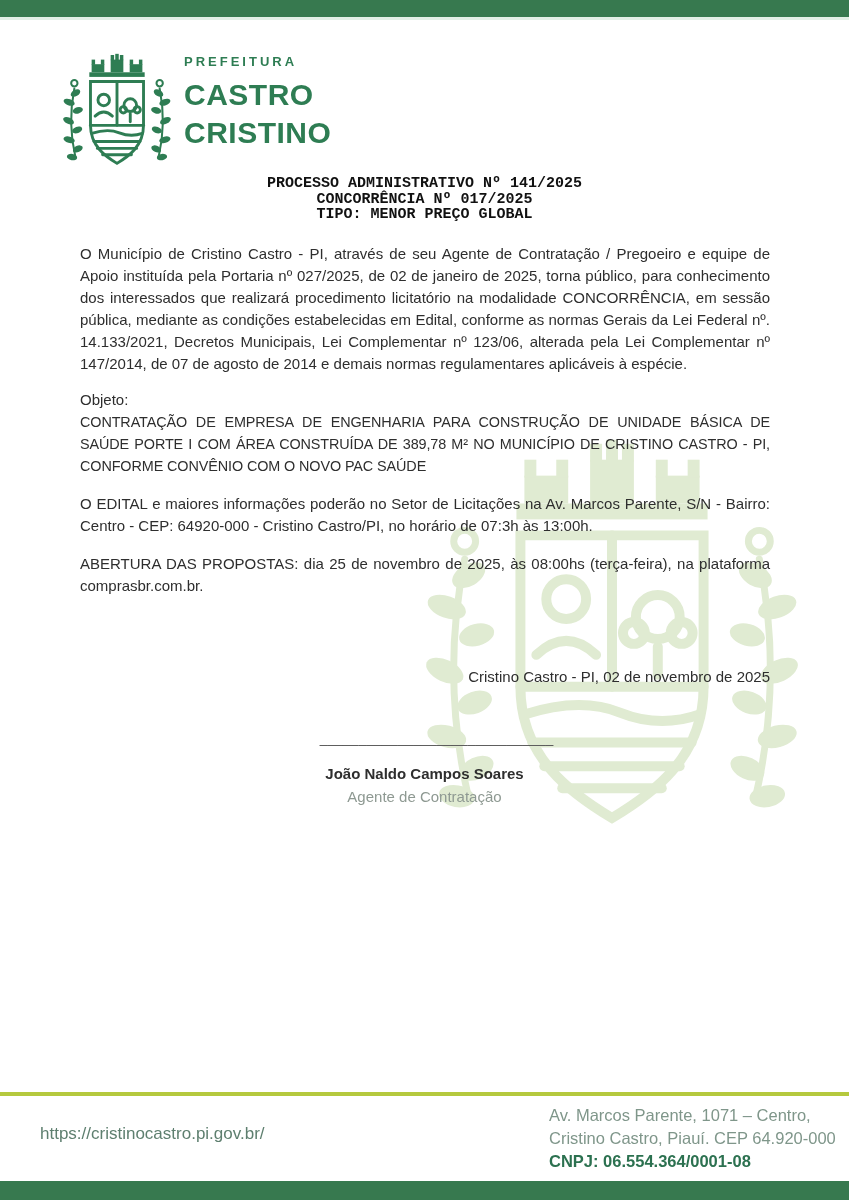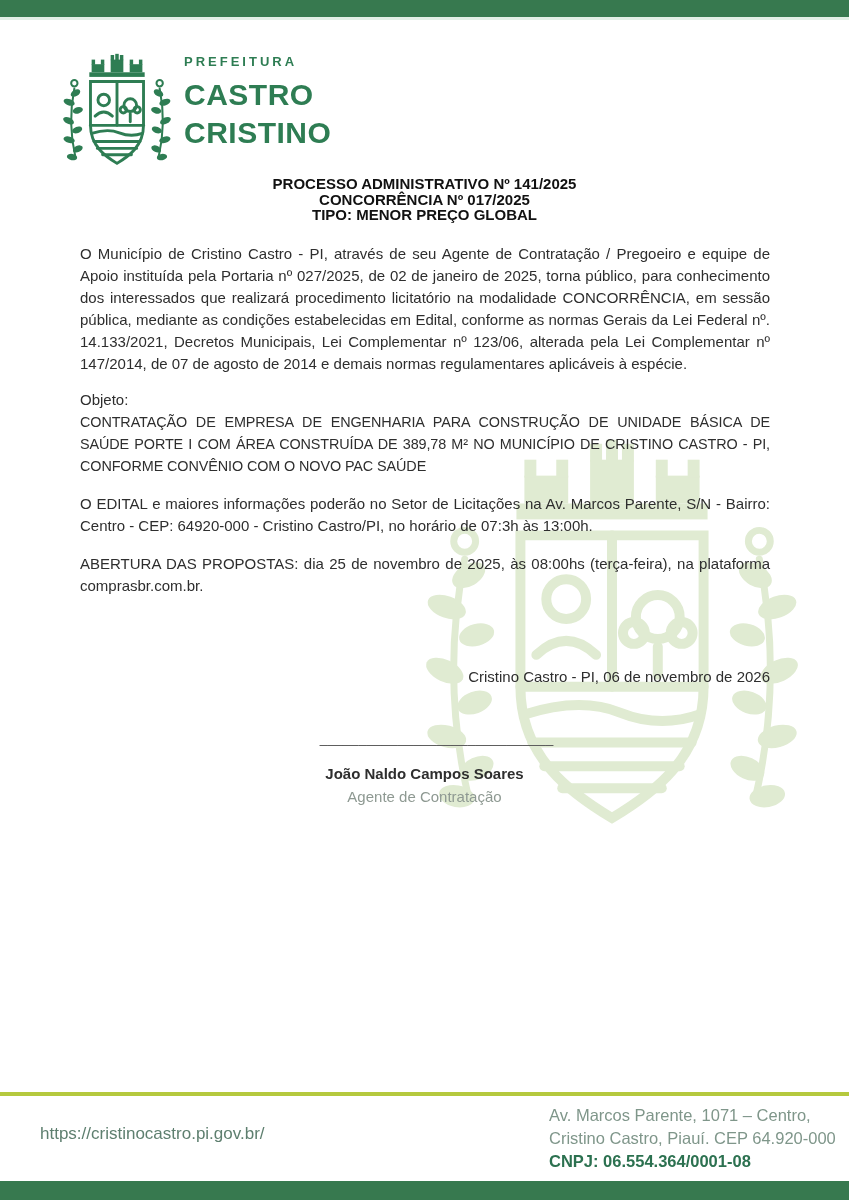--- a/index.html
+++ b/index.html
@@ -52,21 +52,21 @@
   }
   .logo-city {
     font-size: 30px; font-weight: 800; letter-spacing: 0.5px;
     line-height: 38px; color: #2e7d53;
   }
 
   
   .header-title {
     position: absolute; left: 0; right: 0; top: 176px;
     text-align: center; font-weight: 700; font-size: 15px;
-    line-height: 15.5px; color: #111; z-index: 2;
+    line-height: 15.5px; color: #111; z-index: 2; font-family: Liberation Mono, monospace;
   }
 
   
   .content {
     position: absolute; left: 80px; top: 243px; width: 690px;
     font-size: 15px; line-height: 22px; z-index: 1;
     text-align: justify;
   }
   .content p { margin: 0; }
   .object-label { margin-top: 14px !important; }
@@ -211,21 +211,21 @@
   </div>
 
   <div class="content">
     <p>O Município de Cristino Castro - PI, através de seu Agente de Contratação / Pregoeiro e equipe de Apoio instituída pela Portaria nº 027/2025, de 02 de janeiro de 2025, torna público, para conhecimento dos interessados que realizará procedimento licitatório na modalidade CONCORRÊNCIA, em sessão pública, mediante as condições estabelecidas em Edital, conforme as normas Gerais da Lei Federal nº. 14.133/2021, Decretos Municipais, Lei Complementar nº 123/06, alterada pela Lei Complementar nº 147/2014, de 07 de agosto de 2014 e demais normas regulamentares aplicáveis à espécie.</p>
     <p class="object-label">Objeto:</p>
     <p class="object-paragraph">CONTRATAÇÃO DE EMPRESA DE ENGENHARIA PARA CONSTRUÇÃO DE UNIDADE BÁSICA DE SAÚDE PORTE I COM ÁREA CONSTRUÍDA DE 389,78 M² NO MUNICÍPIO DE CRISTINO CASTRO - PI, CONFORME CONVÊNIO COM O NOVO PAC SAÚDE</p>
     <p class="edital-paragraph">O EDITAL e maiores informações poderão no Setor de Licitações na Av. Marcos Parente, S/N - Bairro: Centro - CEP: 64920-000 - Cristino Castro/PI, no horário de 07:3h às 13:00h.</p>
     <p class="abertura-paragraph">ABERTURA DAS PROPOSTAS: dia 25 de novembro de 2025, às 08:00hs (terça-feira), na plataforma comprasbr.com.br.</p>
   </div>
 
-  <div class="dateline">Cristino Castro - PI, 06 de novembro de 2026</div>
+  <div class="dateline">Cristino Castro - PI, 02 de novembro de 2025</div>
 
   <div class="signature">
     <div class="signature-rule">______________________________</div>
     <div class="signatory-name">João Naldo Campos Soares</div>
     <div class="signatory-role">Agente de Contratação</div>
   </div>
 
   <div class="footer-divider"></div>
   <a class="footer-url" href="#">https://cristinocastro.pi.gov.br/</a>
   <div class="footer-address">

